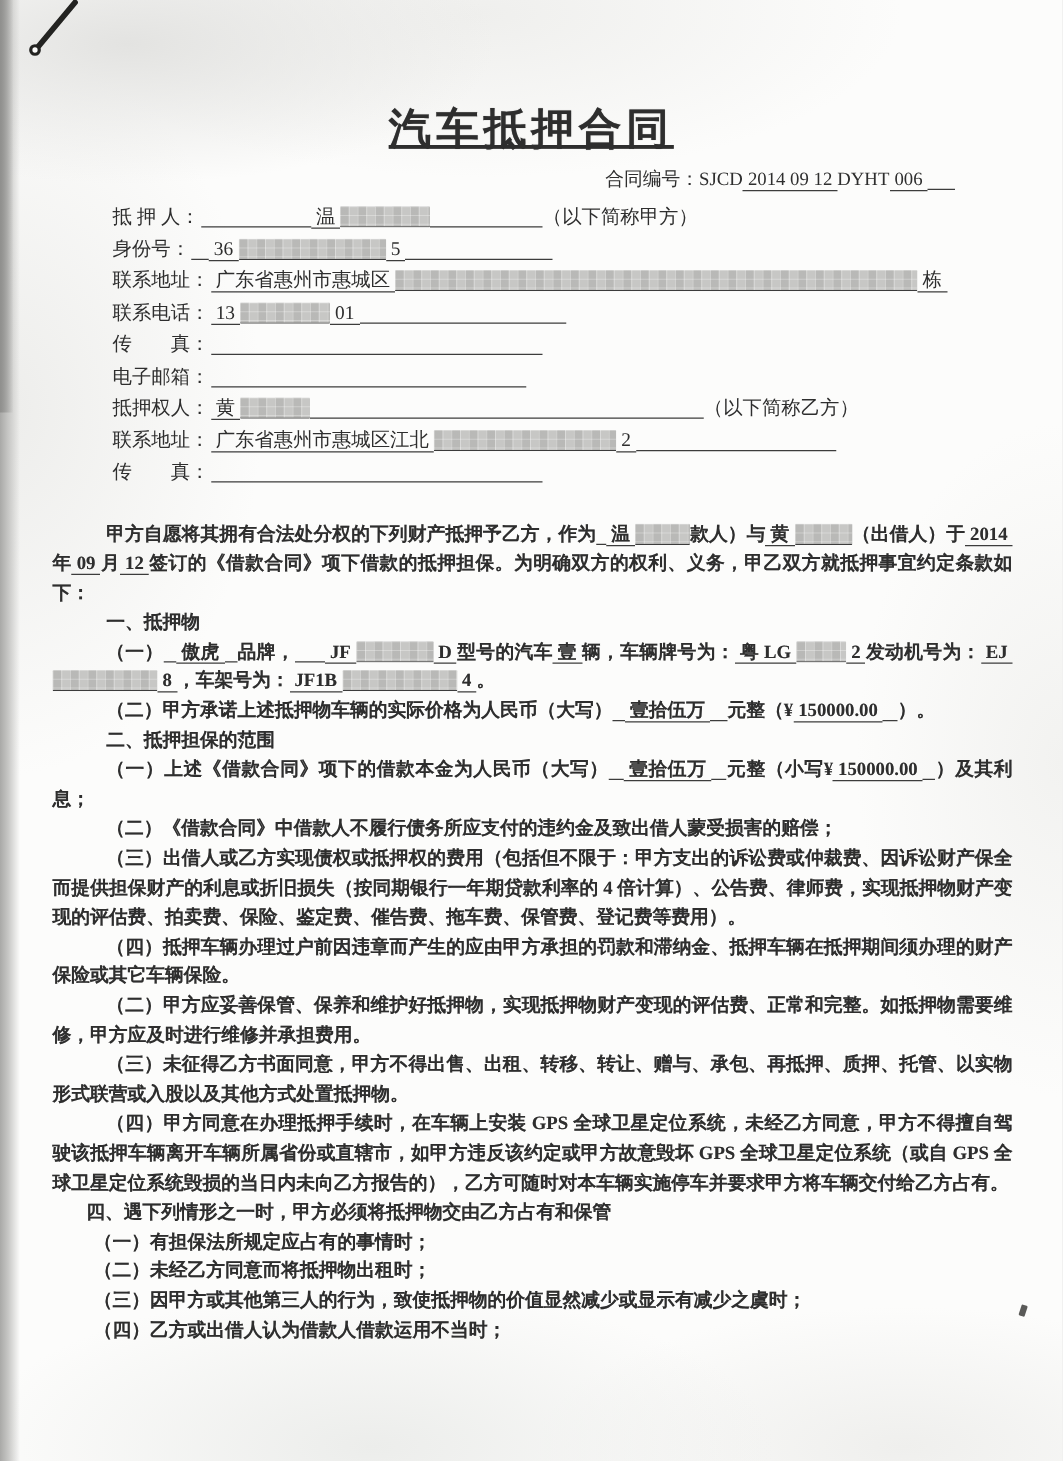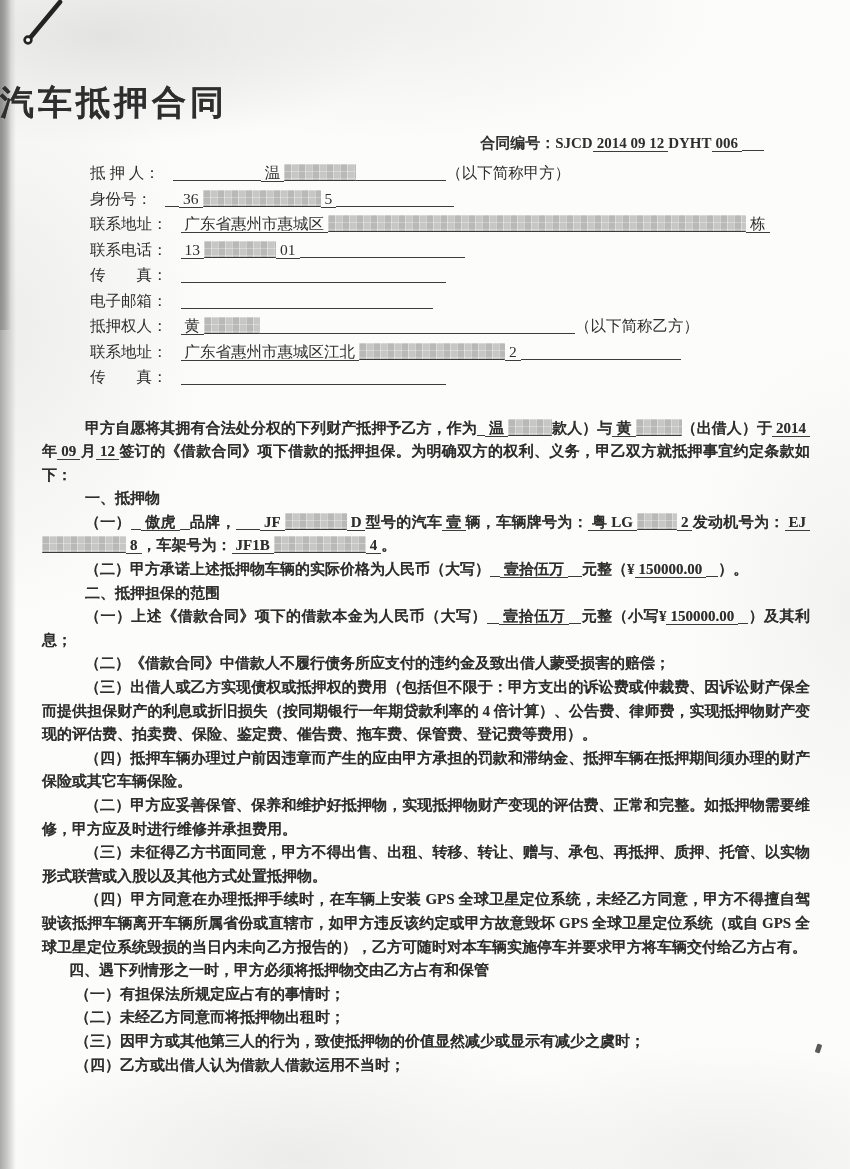--- a/index.html
+++ b/index.html
@@ -26,31 +26,32 @@
   .edge-strip-top{
     position:absolute;left:0;top:0;width:12px;height:330px;pointer-events:none;
     background:linear-gradient(90deg,#8f8f8d 0,rgba(160,160,158,0) 90%);
   }
   .corner-mark{position:absolute;left:0;top:0;pointer-events:none;}
   .speck{
     position:absolute;left:816px;top:1044px;width:5px;height:9px;
     background:#5a5a58;transform:rotate(18deg);border-radius:1px;
   }
   .title{
-    position:relative;margin:80px 0 0 0;
+    position:relative;margin:80px 0 0 0;text-align:center;
     font-size:34px;font-weight:bold;letter-spacing:4px;
     text-shadow:0 0 .6px rgba(20,20,20,.55);
+    text-decoration:underline;
   }
   .cno{
     position:relative;margin-top:8px;text-align:right;padding-right:86px;
-    font-size:15px;font-weight:bold;white-space:nowrap;
+    font-size:15px;font-weight:normal;white-space:nowrap;
   }
   .form{position:relative;margin:10px 0 0 90px;font-size:15.5px;}
   .frow{height:25.5px;white-space:nowrap;}
-  .flab{display:inline-block;margin-right:13px;}
+  .flab{display:inline-block;margin-right:1px;}
   .fval{white-space:nowrap;}
   .bodytext{
     position:relative;margin:24px 40px 0 42px;
     font-size:15px;line-height:23.6px;text-align:justify;
     text-shadow:0 0 .5px rgba(30,30,30,.4);
   }
   .para{margin:0;font-weight:bold;}
   .para.p{text-indent:43px;}
   .para.h{font-weight:bold;text-indent:43px;}
   .para.h0{font-weight:bold;text-indent:27px;}

